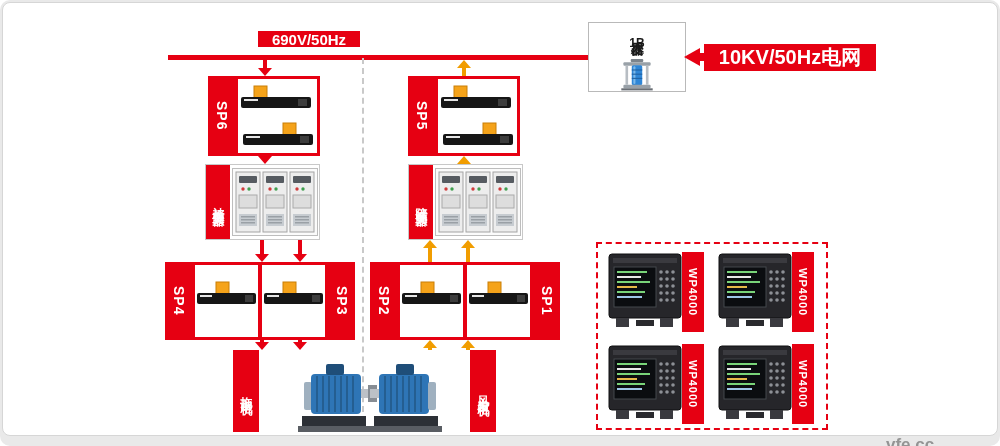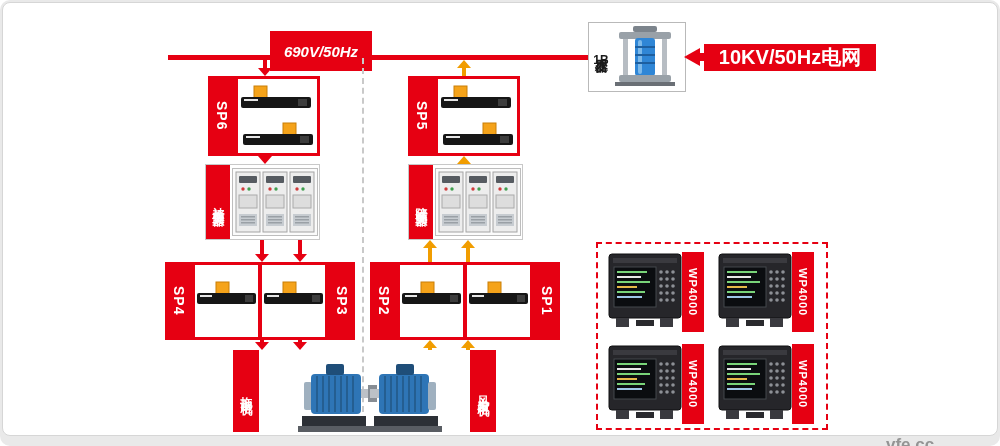--- a/index.html
+++ b/index.html
@@ -3,21 +3,21 @@
 <meta charset="utf-8">
 <style>
   * { margin:0; padding:0; box-sizing:border-box; }
   body { background:#ffffff; font-family:"Liberation Sans", sans-serif; }
   .stage { position:relative; width:1000px; height:446px; background:#e9e9e9; border-radius:10px; overflow:hidden; }
   .panel { position:absolute; left:2px; top:2px; width:996px; height:434px; background:#ffffff; border:1px solid #d6d6d6; border-radius:8px; }
   .abs { position:absolute; }
 
   .bus-line { left:168px; top:55px; width:420px; height:5px; background:#e60012; }
   .tag { display:flex; align-items:center; justify-content:center; color:#fff; font-weight:bold; background:#e60012; }
-  .bus-tag { left:270px; top:31px; width:102px; height:40px; font-size:15px;font-style:italic; }
+  .bus-tag { left:258px; top:31px; width:102px; height:16px; font-size:15px; }
   .grid-tag { left:704px; top:44px; width:172px; height:27px; font-size:20px; }
 
   .divider { left:362px; top:58px; height:374px; width:0; border-left:2px dashed #c9c9c9; }
 
   .sp-box { background:#e60012; }
   .sp-strip { position:absolute; left:0; top:0; bottom:0; width:28px; display:flex; align-items:center; justify-content:center;
               color:#fff; font-weight:bold; font-size:14px; writing-mode:vertical-rl; letter-spacing:1px; }
   .sp-strip.right { left:auto; right:0; width:27px; }
   .sp-panel { position:absolute; background:#fff; display:flex; align-items:center; justify-content:center; }
 
@@ -38,21 +38,21 @@
   .arrow.up::after { content:""; position:absolute; left:0; top:0;
                      border-left:7px solid transparent; border-right:7px solid transparent; border-bottom:8px solid var(--c); }
   .arrow.red { --c:#e60012; }
   .arrow.amber { --c:#f19d00; }
 
   .arrow-left-head { left:684px; top:48px; width:22px; height:18px; }
   .arrow-left-head::after { content:""; position:absolute; left:0; top:0;
                             border-top:9px solid transparent; border-bottom:9px solid transparent; border-right:16px solid #e60012; }
   .arrow-left-head::before { content:""; position:absolute; left:15px; top:5px; width:7px; height:8px; background:#e60012; }
 
-  .tf-box { left:588px; top:22px; width:98px; height:70px; background:#fff; border:1px solid #b9b9b9; display:flex; align-items:center; }
+  .tf-box { left:588px; top:22px; width:98px; height:70px; background:#fff; border:1px solid #b9b9b9; display:flex; align-items:center;flex-direction:column; }
   .tf-label { width:24px; height:100%; display:flex; flex-direction:column; align-items:center; justify-content:center; gap:2px; color:#1a1a1a; font-weight:bold; }
   .tf-name { writing-mode:vertical-rl; text-orientation:upright; font-size:13px; letter-spacing:1px; }
   .tf-id { font-size:12px; }
 
   .wp-frame { left:596px; top:242px; width:232px; height:188px; border:2px dashed #e60012; }
   .wp-unit { position:absolute; width:100px; height:80px; display:flex; }
   .wp-strip { width:22px; background:#e60012; color:#fff; display:flex; align-items:center; justify-content:center;
               writing-mode:vertical-rl; font-size:11px; font-weight:bold; letter-spacing:1px; }
 
   .watermark { left:886px; top:435px; font-size:17px; font-weight:bold; color:#949494; z-index:5; }

